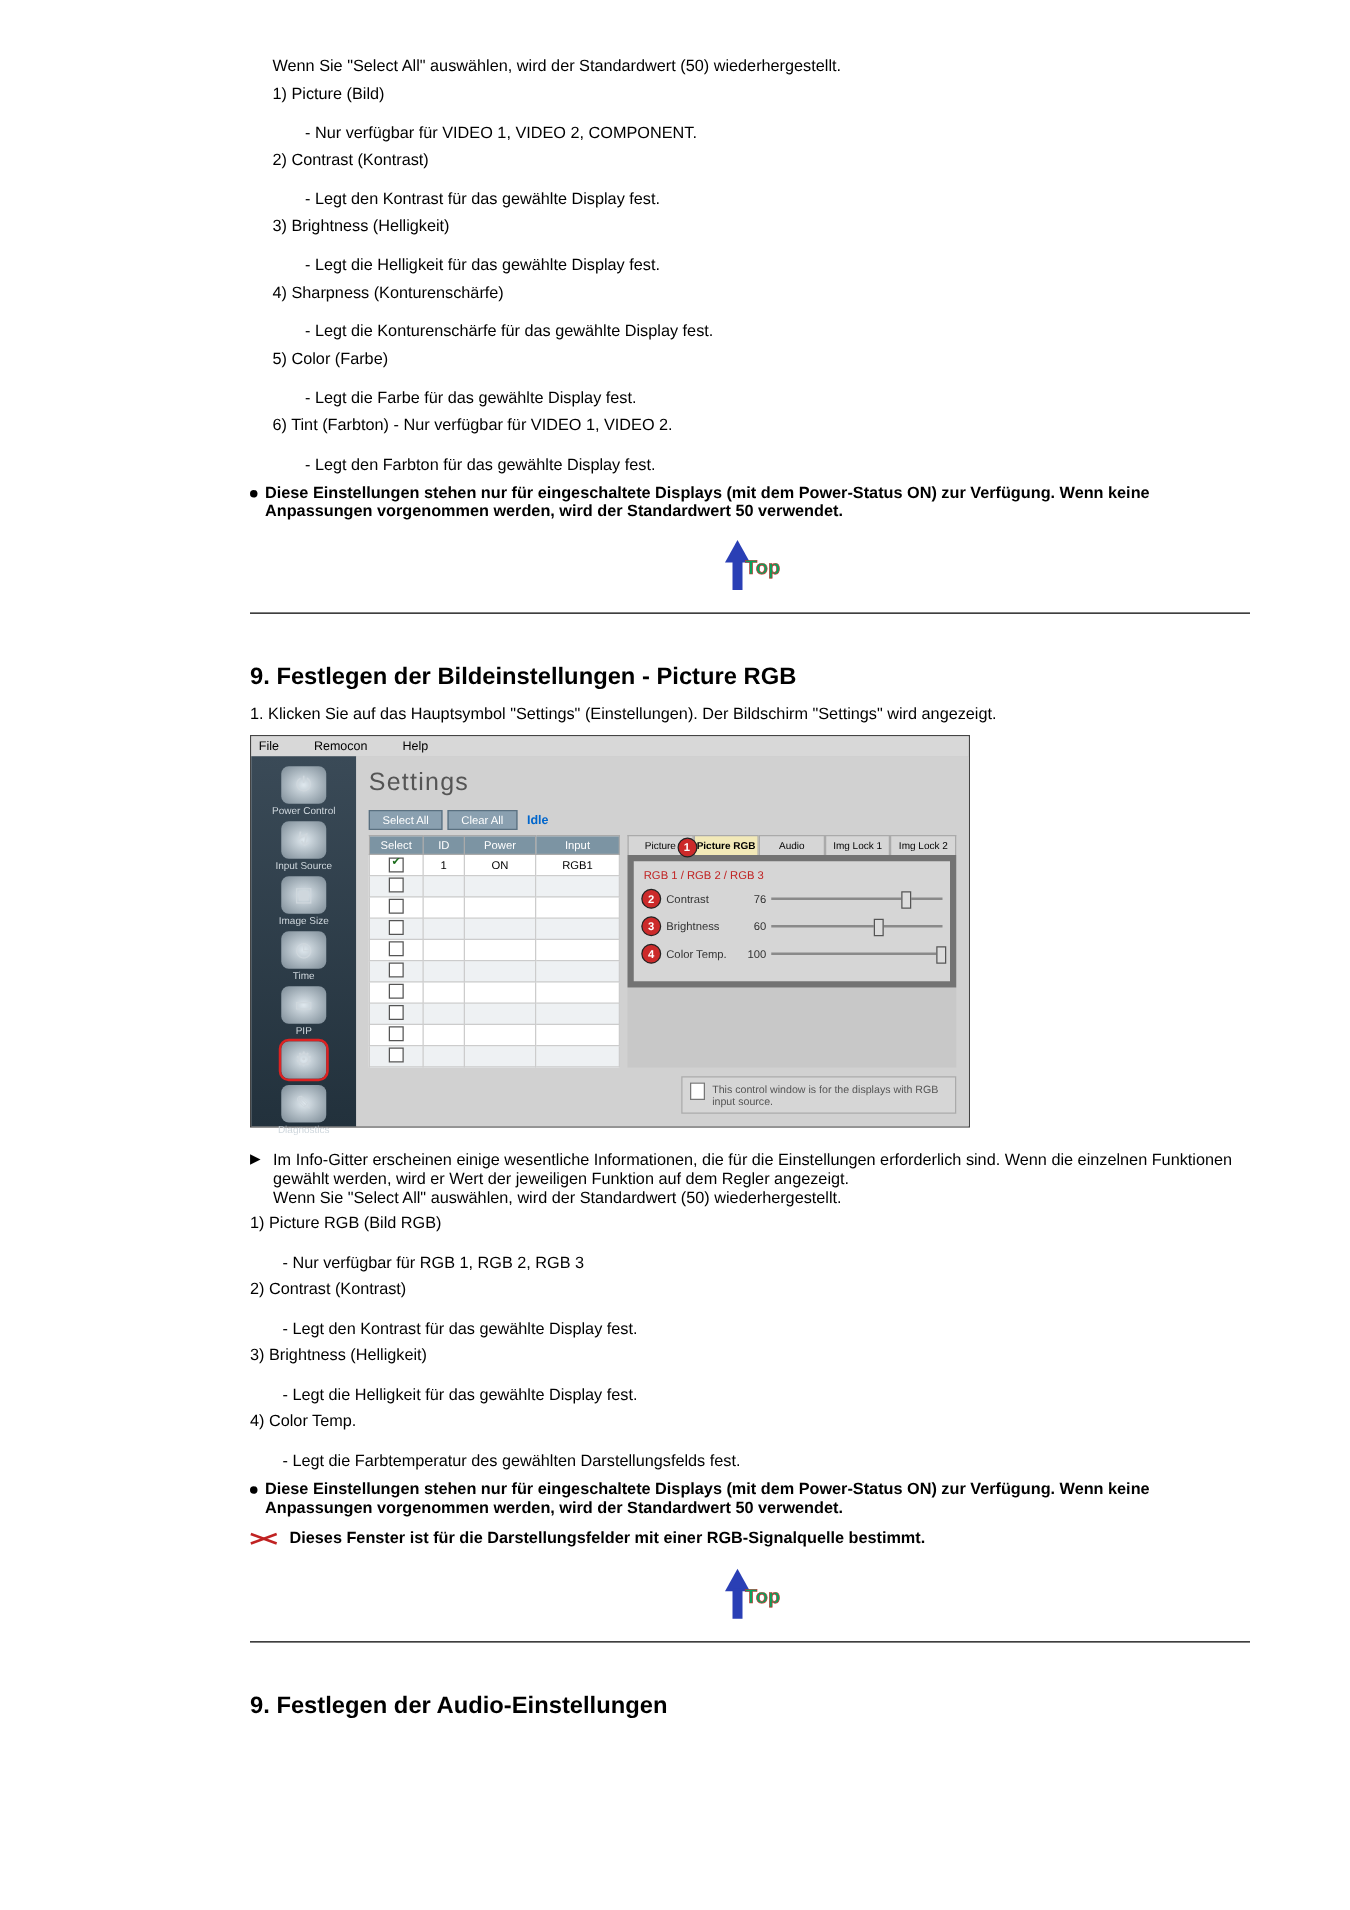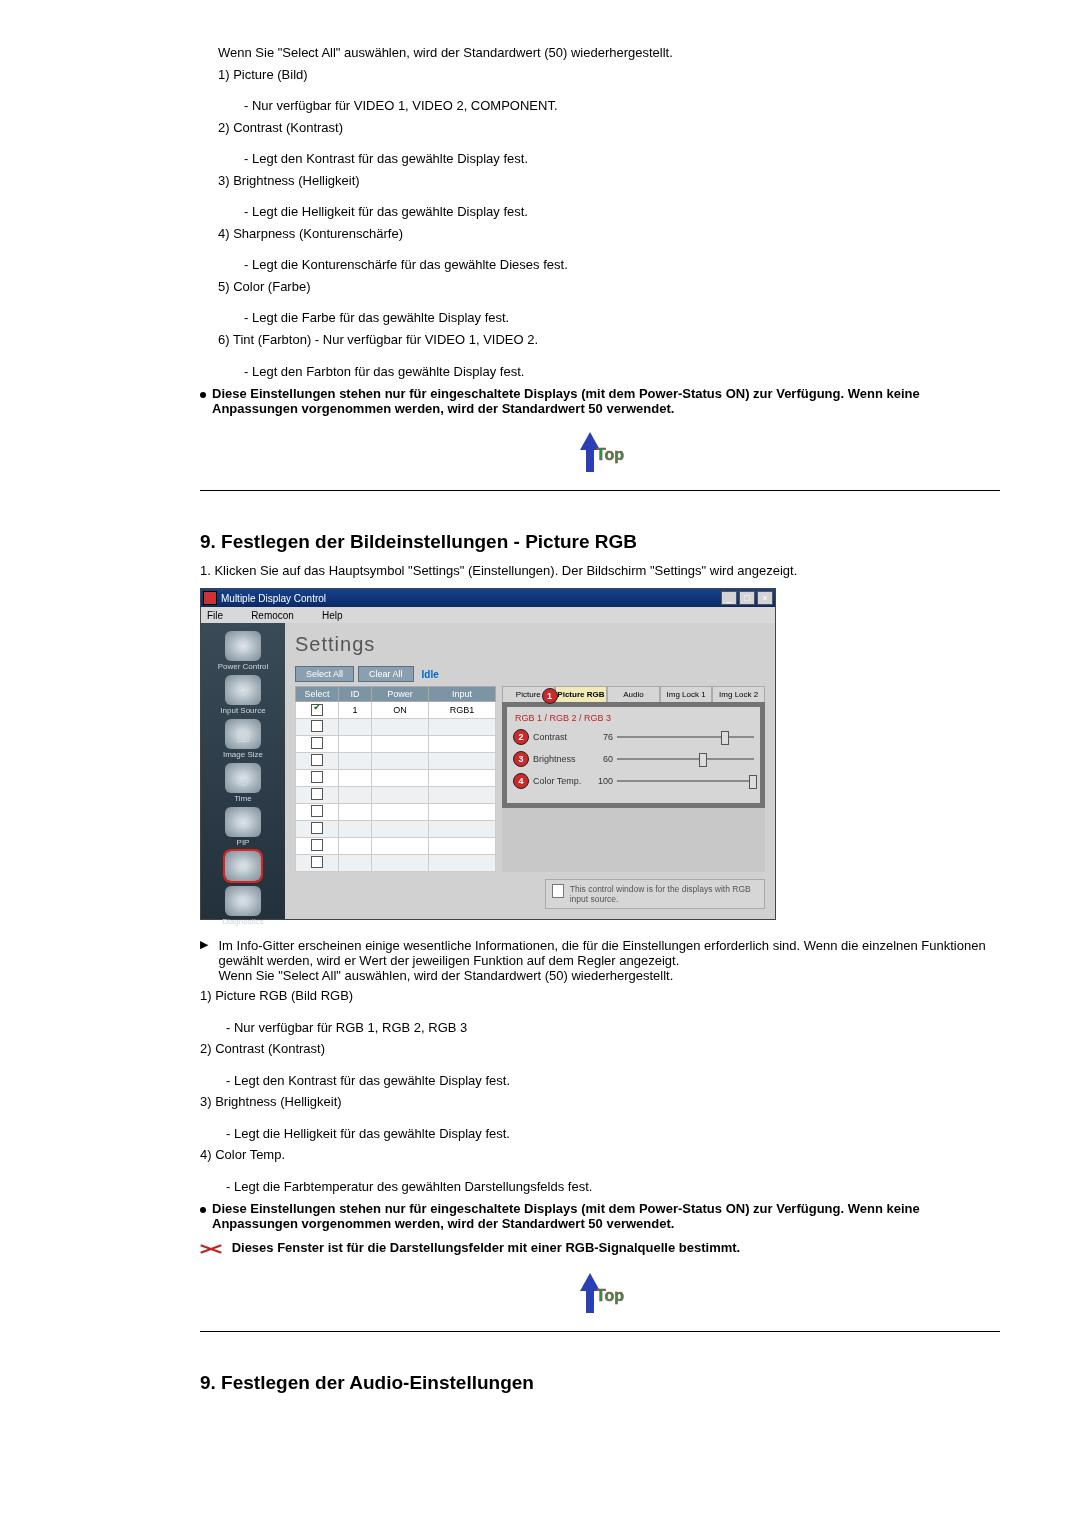--- a/index.html
+++ b/index.html
@@ -154,21 +154,21 @@
     <div class="item"><span>1)</span> <span>Picture (Bild)</span></div>
     <div class="item sub">- Nur verfügbar für VIDEO 1, VIDEO 2, COMPONENT.</div>
 
     <div class="item"><span>2)</span> <span>Contrast (Kontrast)</span></div>
     <div class="item sub">- Legt den Kontrast für das gewählte Display fest.</div>
 
     <div class="item"><span>3)</span> <span>Brightness (Helligkeit)</span></div>
     <div class="item sub">- Legt die Helligkeit für das gewählte Display fest.</div>
 
     <div class="item"><span>4)</span> <span>Sharpness (Konturenschärfe)</span></div>
-    <div class="item sub">- Legt die Konturenschärfe für das gewählte Dieses fest.</div>
+    <div class="item sub">- Legt die Konturenschärfe für das gewählte Display fest.</div>
 
     <div class="item"><span>5)</span> <span>Color (Farbe)</span></div>
     <div class="item sub">- Legt die Farbe für das gewählte Display fest.</div>
 
     <div class="item"><span>6)</span> <span>Tint (Farbton)</span> <span>- Nur verfügbar für VIDEO 1, VIDEO 2.</span></div>
     <div class="item sub">- Legt den Farbton für das gewählte Display fest.</div>
   </div>
 
   <div class="bullet-row">
     <span class="dot"></span>
@@ -181,31 +181,20 @@
     <span class="label">Top</span>
   </a>
 
   <hr class="sep">
 
   <h2 class="section">9. Festlegen der Bildeinstellungen - Picture RGB</h2>
   <div class="step1">1. Klicken Sie auf das Hauptsymbol "Settings" (Einstellungen). Der Bildschirm "Settings" wird angezeigt.</div>
 
   <div class="mock-wrap">
     <div class="mock">
-      <div class="titlebar">
-        <span class="t-left">
-          <span class="t-icon"></span>
-          <span>Multiple Display Control</span>
-        </span>
-        <span class="t-ctrls">
-          <span>_</span>
-          <span>□</span>
-          <span>×</span>
-        </span>
-      </div>
       <div class="menubar">
         <span>File</span>
         <span>Remocon</span>
         <span>Help</span>
       </div>
       <div class="mock-body">
         <div class="sidebar">
           <div class="sb-item">
               <div class="sb-icon">⏻</div>
               <div>Power Control</div>

